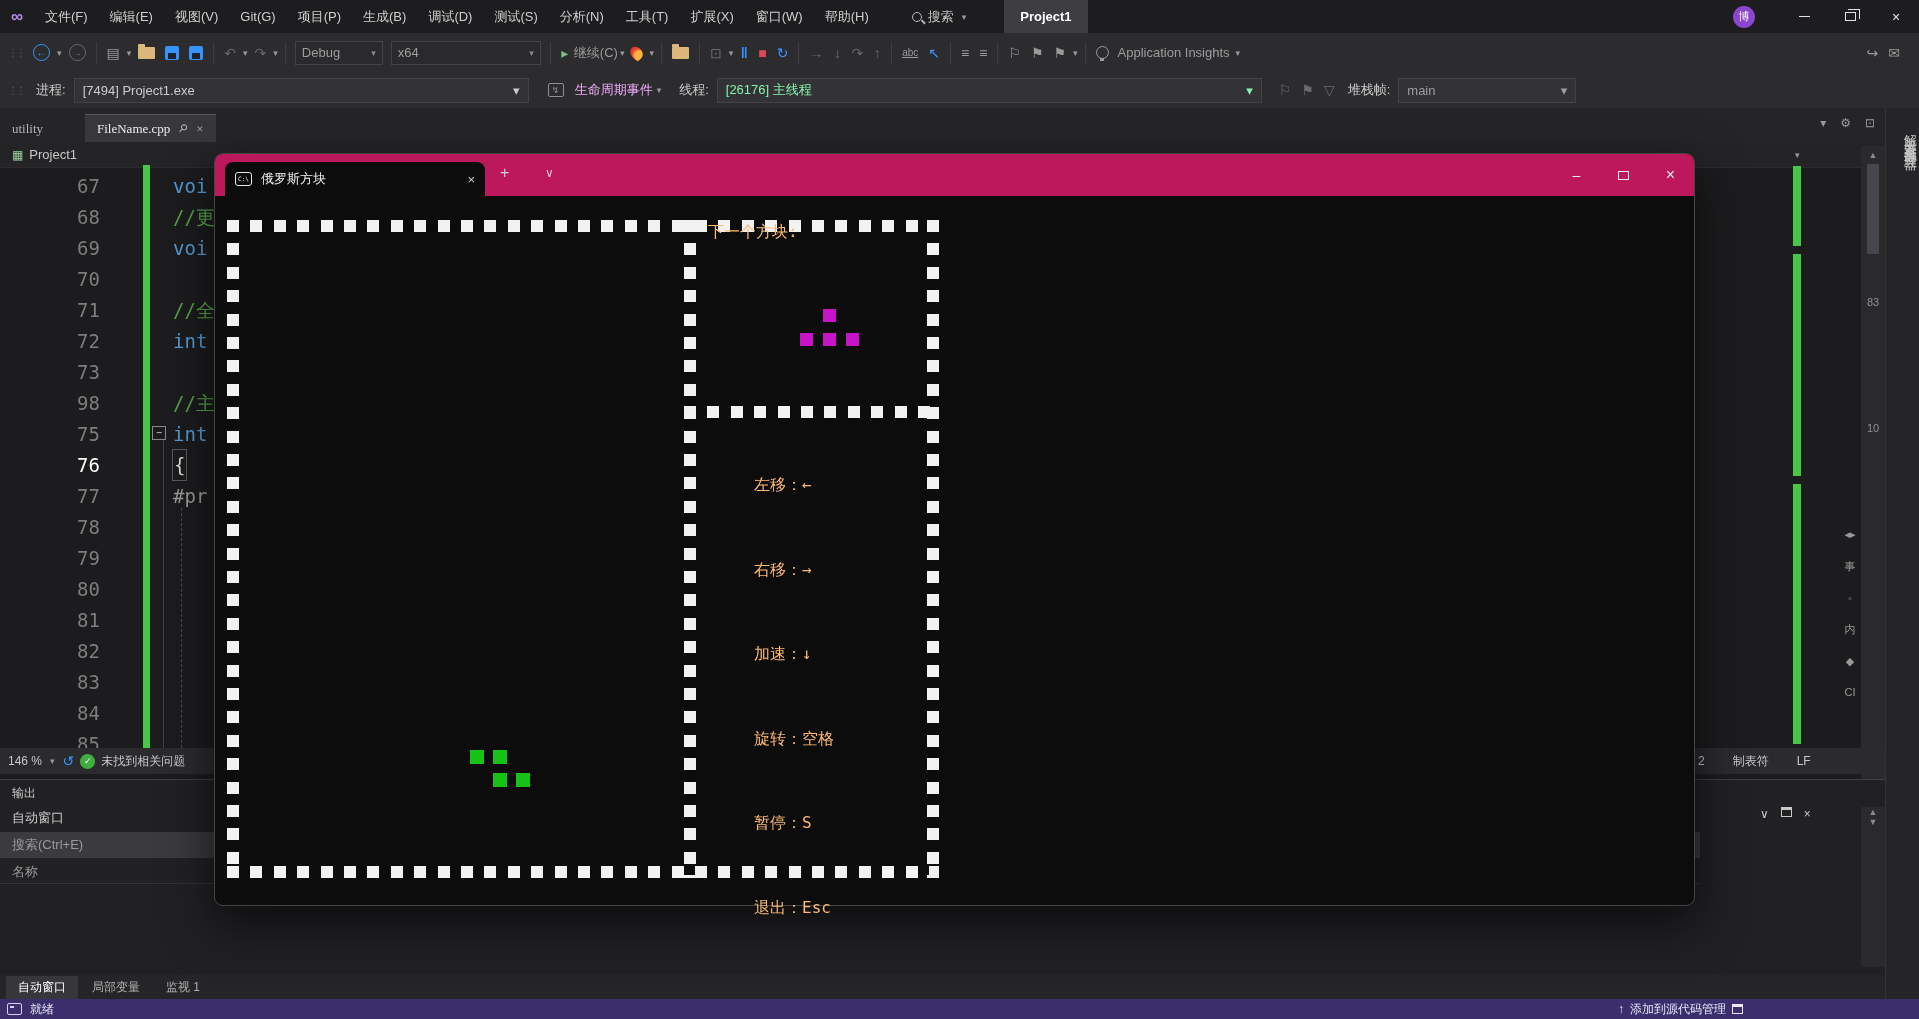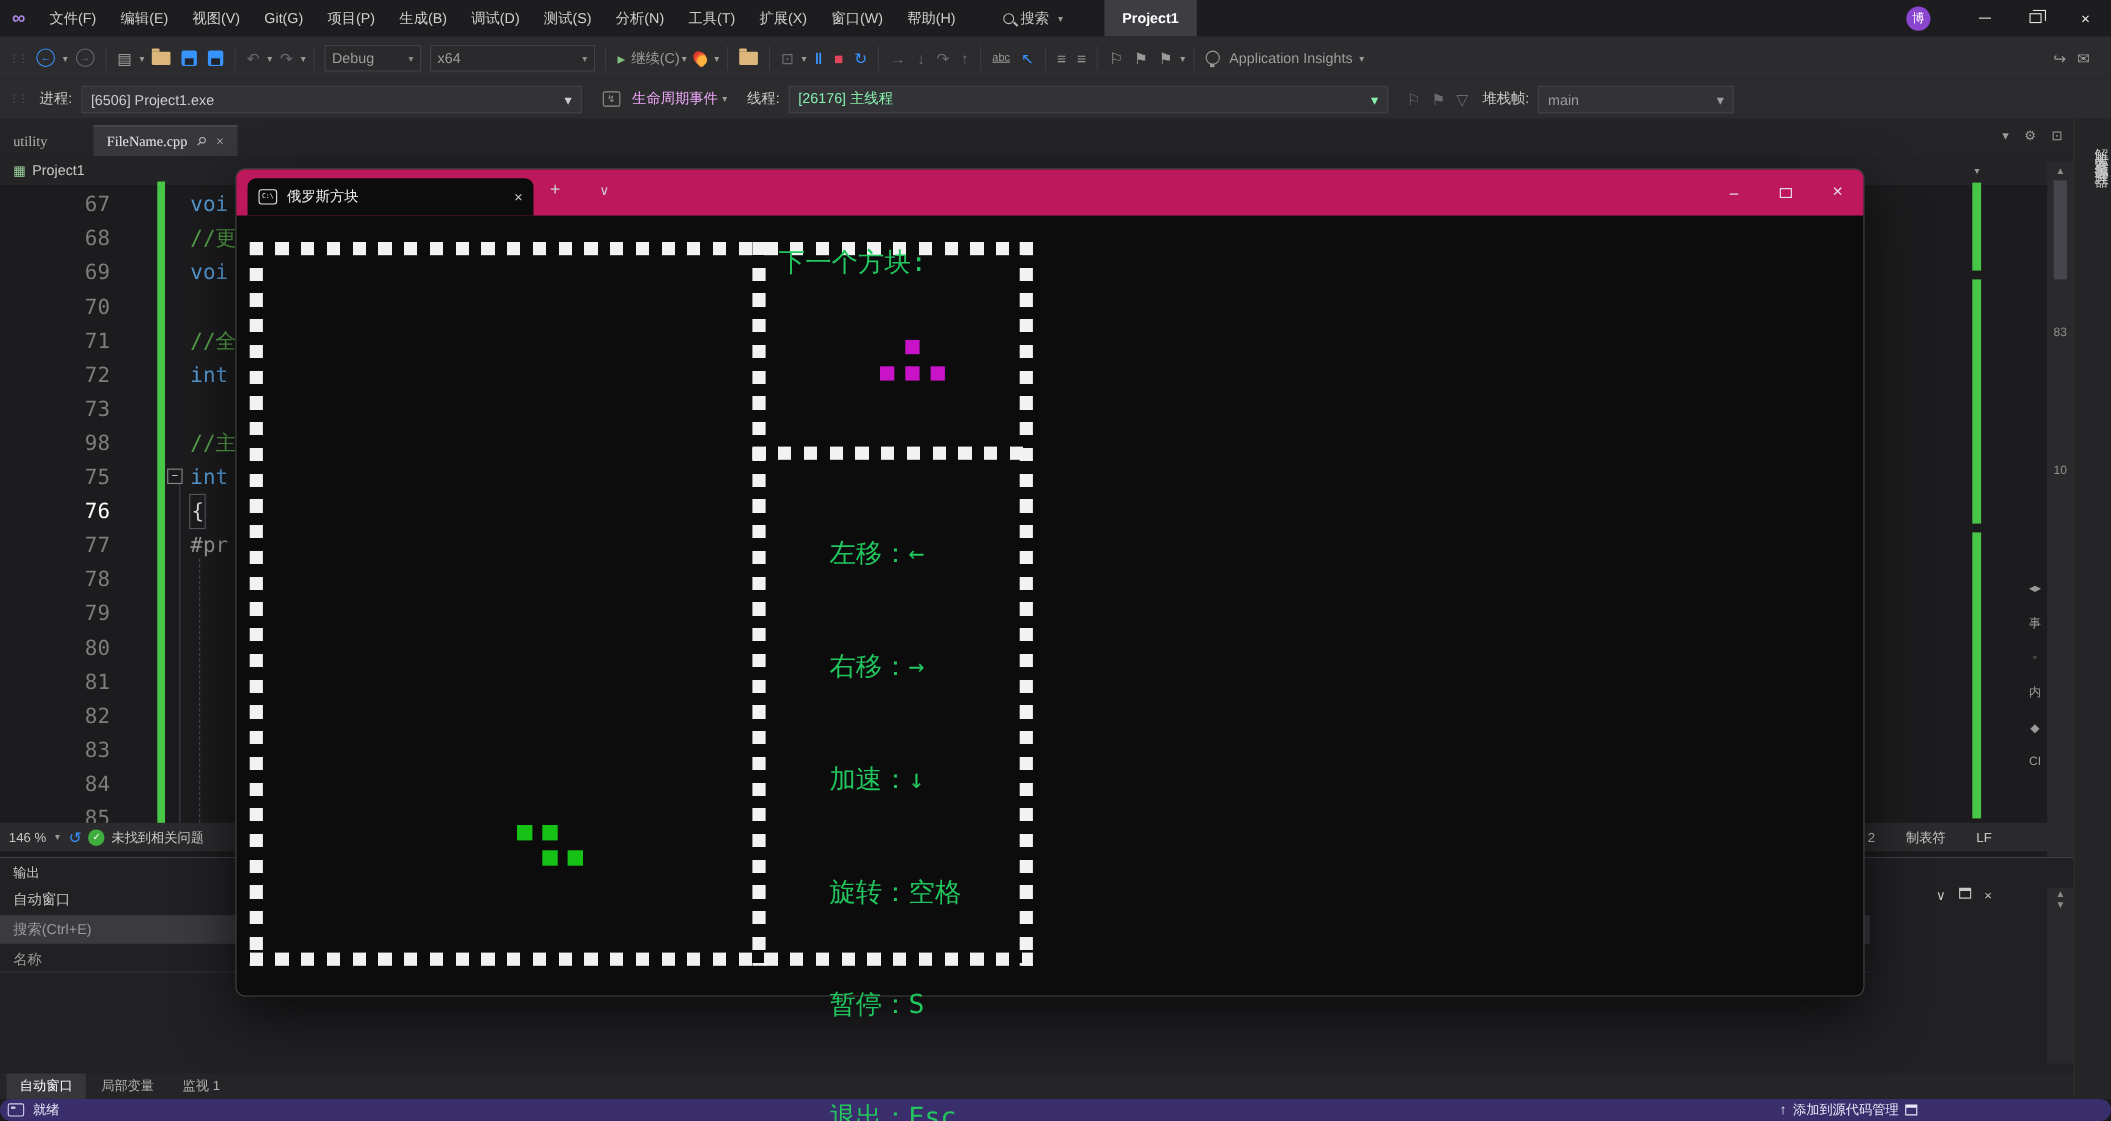--- a/index.html
+++ b/index.html
@@ -101,21 +101,21 @@
   .searchrow { position:absolute; left:0; top:52px; width:1700px; height:26px; background:#3a3a3f; color:#9a9a9a; line-height:26px; padding-left:12px; }
   .namehdr { position:absolute; left:0; top:80px; width:1700px; height:24px; line-height:24px; padding-left:12px; color:#9a9a9a; border-bottom:1px solid #333338; }
   .bsb { position:absolute; left:1861px; top:27px; width:24px; height:160px; background:#2a2a2d; color:#8a8a8a; font-size:9px; text-align:center; }
 
   
   .bottabs { position:absolute; left:0; top:975px; width:1919px; height:24px; background:#252528; display:flex; align-items:center; font-size:12px; color:#b0b0b0; padding-left:6px; gap:2px; }
   .btab { padding:3px 12px; }
   .btab.active { background:#36363b; color:#ffffff; }
 
   
-  .statusbar { position:absolute; left:0; top:999px; width:1919px; height:20px; background:#3a2f6c; color:#eae7f8; font-size:12px; display:flex; align-items:center;border-radius:10px; }
+  .statusbar { position:absolute; left:0; top:999px; width:1919px; height:20px; background:#3a2f6c; color:#eae7f8; font-size:12px; display:flex; align-items:center; }
   .st-ico { position:relative; width:15px; height:12px; border:1.5px solid #d6d2ee; border-radius:2px; margin:0 8px 0 7px; }
   .st-ico::after { content:""; position:absolute; left:2px; top:2px; width:4px; height:1.5px; background:#d6d2ee; }
   .scc { position:absolute; right:176px; display:flex; align-items:center; gap:6px; }
 
   
   .rightstrip { position:absolute; left:1885px; top:108px; width:34px; height:891px; background:#252528; border-left:1px solid #333; }
   .vtext { writing-mode:vertical-rl; color:#c8c8c8; font-size:13px; letter-spacing:3px; margin:16px auto 0 auto; display:block; text-align:start; width:100%; text-align:center; }
 
   
   .conwin { position:absolute; left:214px; top:153px; width:1481px; height:753px; background:#0c0c0c; border:1px solid #454545; border-radius:9px; box-shadow:0 18px 50px rgba(0,0,0,.65); z-index:40; }
@@ -125,21 +125,21 @@
   .con-tab .closex { margin-left:auto; color:#cccccc; font-size:13px; }
   .con-plus { position:absolute; left:285px; top:10px; color:#d0d0d0; font-size:16px; }
   .con-chev { position:absolute; left:330px; top:12px; color:#d0d0d0; font-size:12px; }
   .con-caps { position:absolute; right:0; top:0; height:42px; display:flex; }
   .con-cap { width:47px; height:42px; display:flex; align-items:center; justify-content:center; color:#e8e8e8; font-size:14px; }
   .con-max { width:11px; height:9px; border:1px solid #e8e8e8; }
 
   
   .dotline-h { position:absolute; height:12px; background:repeating-linear-gradient(90deg,#f2f2f2 0 12px,transparent 12px 23.4px); }
   .dotline-v { position:absolute; width:12px; background:repeating-linear-gradient(180deg,#f2f2f2 0 12px,transparent 12px 23.4px); }
-  .gametext { position:absolute; color:#22c55e; font-family:"DejaVu Sans Mono", monospace; font-size:24px; white-space:pre; }
+  .gametext { position:absolute; color:#fdba74; font-family:"DejaVu Sans Mono", monospace; font-size:16px; white-space:pre; }
   .ctrl-list div { height:46.5px; line-height:46.5px; }
   .blockM { position:absolute; width:13px; height:13px; background:#c813c8; }
   .blockG { position:absolute; width:14px; height:14px; background:#16c216; }
 
   
   .watermark { position:absolute; right:12px; bottom:2px; z-index:60; text-align:center; font-weight:800; color:#1b6fd4;
     text-shadow:-2px -2px 0 #fff, 2px -2px 0 #fff, -2px 2px 0 #fff, 2px 2px 0 #fff, 0 0 5px #fff; }
   .wm1 { font-size:37px; letter-spacing:6px; }
   .wm2 { font-size:24px; letter-spacing:1px; }
 </style>
@@ -258,21 +258,21 @@
     <span class="caret">▾</span>
     <span class="spacer"></span>
     <span class="tbi">↪</span>
     <span class="tbi" style="margin-right:14px;">✉</span>
   </div>
 
   <div class="debugbar">
     <span class="grip">⋮⋮</span>
     <span class="dlabel">进程:</span>
     <span class="dcombo" style="width:455px;">
-        <span>[6506] Project1.exe</span>
+        <span>[7494] Project1.exe</span>
         <span class="cbx-caret" style="margin-left:auto;">▾</span>
       </span>
     <span class="tbi" style="margin-left:14px;">
         <span class="lifec">↯</span>
       </span>
     <span style="color:#f0abfc;padding:0 2px 0 6px;">生命周期事件</span>
     <span class="caret">▾</span>
     <span class="dlabel" style="margin-left:8px;">线程:</span>
     <span class="dcombo" style="width:545px;color:#86efac;">
         <span>[26176] 主线程</span>

